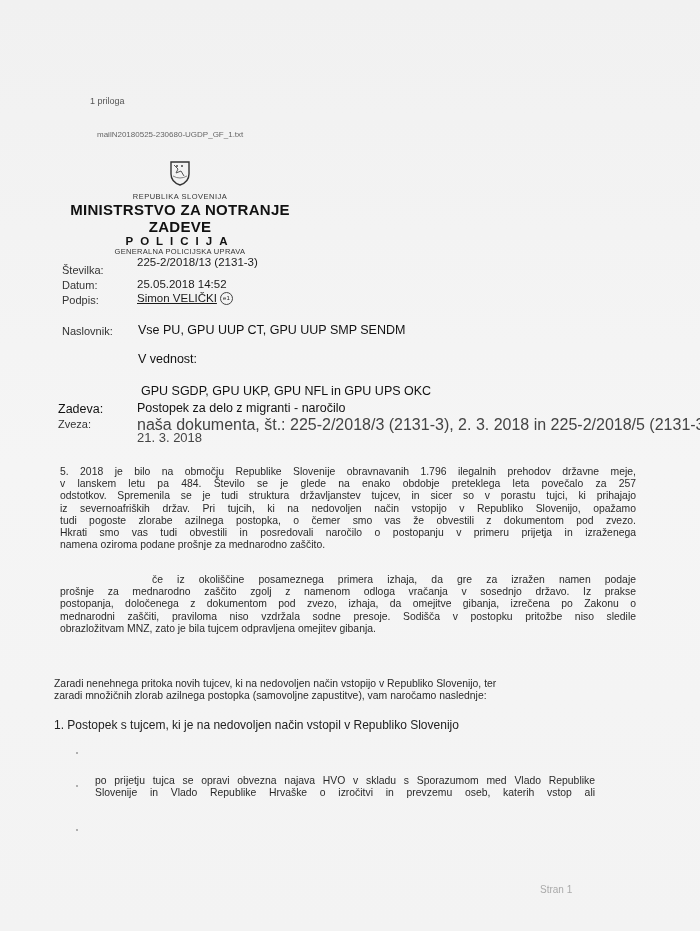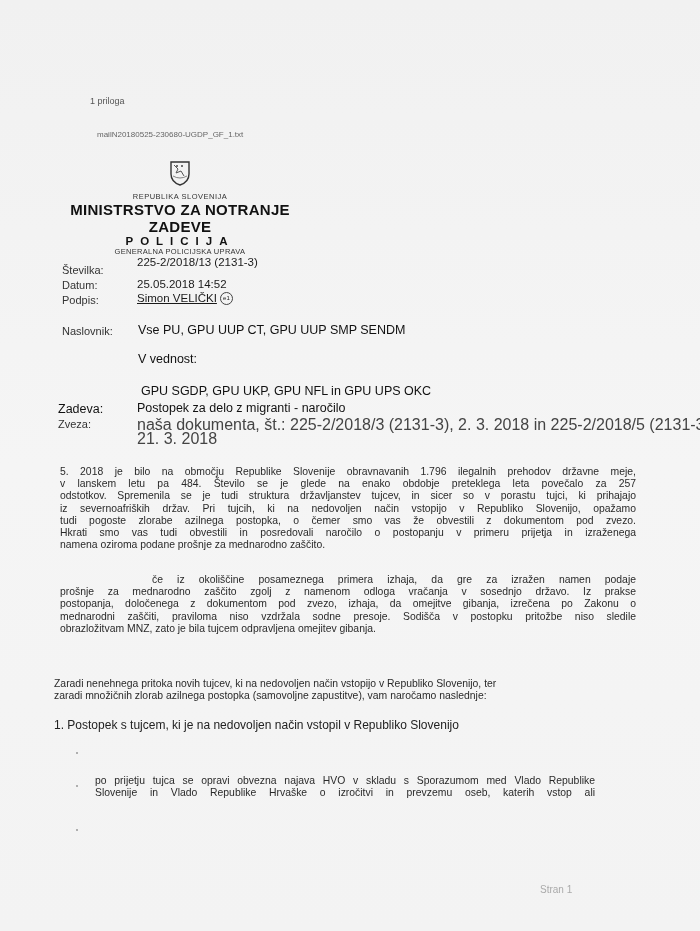--- a/index.html
+++ b/index.html
@@ -63,21 +63,21 @@
 
   <div class="abs label" style="left:62px; top:325px;">Naslovnik:</div>
   <div class="abs val-lg" style="left:138px; top:323px;text-align:right;">Vse PU, GPU UUP CT, GPU UUP SMP SENDM</div>
   <div class="abs val-lg" style="left:138px; top:352px;">V vednost:</div>
   <div class="abs val-lg" style="left:141px; top:348px;margin-top:36px;">GPU SGDP, GPU UKP, GPU NFL in GPU UPS OKC</div>
 
   <div class="abs val-lg" style="left:58px; top:402px;">Zadeva:</div>
   <div class="abs val-lg" style="left:137px; top:401px;">Postopek za delo z migranti - naročilo</div>
   <div class="abs label" style="left:58px; top:418px;">Zveza:</div>
   <div class="abs val" style="left:137px; top:416px; font-size:16px; color:#444;">naša dokumenta, št.: 225-2/2018/3  (2131-3), 2. 3. 2018 in 225-2/2018/5  (2131-3),</div>
-  <div class="abs val" style="left:137px; top:430px; font-size:16px; color:#444;">21. 3. 2018</div>
+  <div class="abs val" style="left:137px; top:430px; font-size:13px; color:#444;">21. 3. 2018</div>
 
   <div class="para" style="left:60px; top:466px; width:576px;">
     <span class="line">5. 2018 je bilo na območju Republike Slovenije obravnavanih 1.796 ilegalnih prehodov državne meje,</span>
     <span class="line">v lanskem letu pa 484. Število se je glede na enako obdobje preteklega leta povečalo za 257</span>
     <span class="line">odstotkov. Spremenila se je tudi struktura državljanstev tujcev, in sicer so v porastu tujci, ki prihajajo</span>
     <span class="line">iz severnoafriških držav. Pri tujcih, ki na nedovoljen način vstopijo v Republiko Slovenijo, opažamo</span>
     <span class="line">tudi pogoste zlorabe azilnega postopka, o čemer smo vas že obvestili z dokumentom pod zvezo.</span>
     <span class="line">Hkrati smo vas tudi obvestili in posredovali naročilo o postopanju v primeru prijetja in izraženega</span>
     <span class="line last">namena oziroma podane prošnje za mednarodno zaščito.</span>
   </div>

